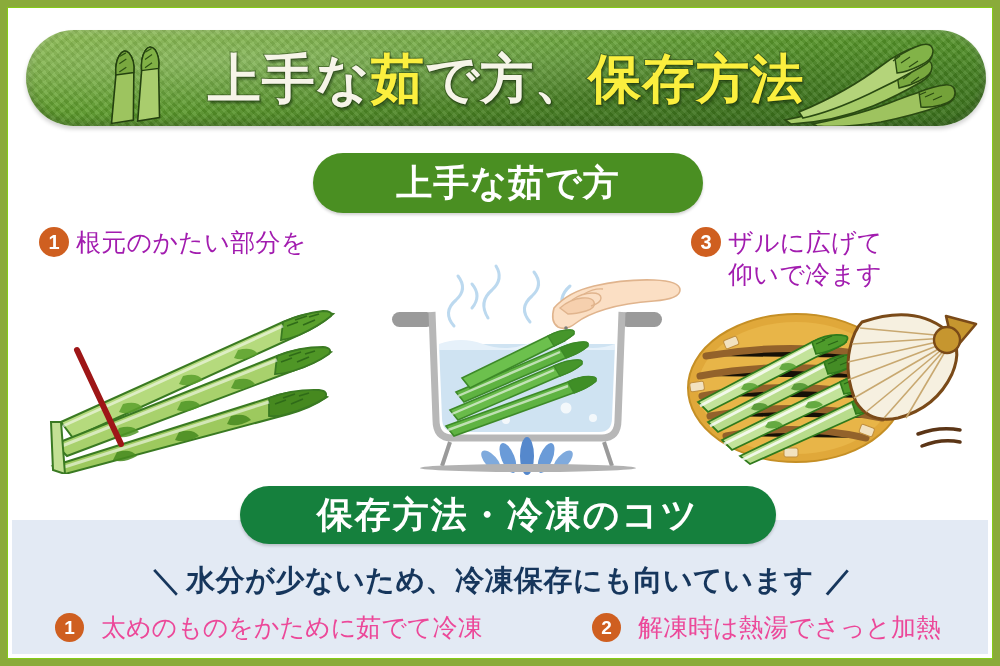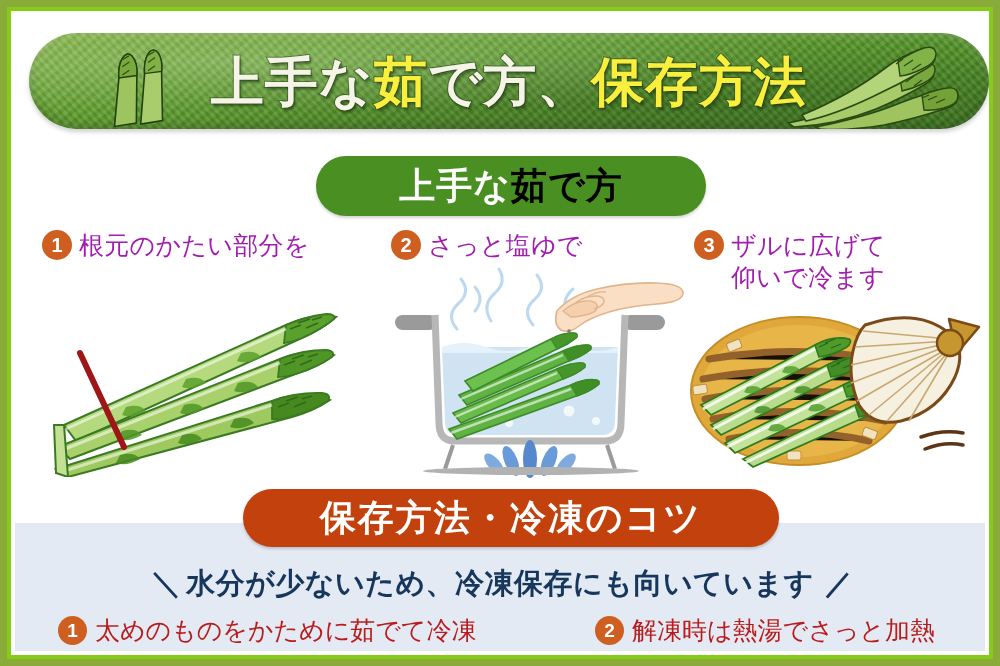--- a/index.html
+++ b/index.html
@@ -11,21 +11,21 @@
   }
   .page{
     position:relative;width:1000px;height:666px;
     box-sizing:border-box;
     border:7px solid #8aab3a;
     background:#ffffff;
     overflow:hidden;
   }
   .inner{
     position:absolute;inset:0;
-    border:4px solid #84cc16;
+    border:1px solid #84cc16;
     box-sizing:border-box;
     overflow:hidden;
   }
 
   
   .banner{
     position:absolute;left:18px;top:22px;width:960px;height:96px;
     border-radius:48px;
     background:
       radial-gradient(ellipse at 22% 30%, rgba(255,255,255,.20) 0%, rgba(255,255,255,0) 55%),
@@ -79,38 +79,38 @@
   }
 
   
   .panel-blue{
     position:absolute;left:4px;right:4px;top:512px;bottom:4px;
     background:#e3eaf4;
   }
   .pill-blue{
     position:absolute;left:232px;top:478px;width:536px;height:58px;
     border-radius:29px;
-    background:#c2410c;
+    background:#15803d;
     box-shadow:0 2px 3px rgba(0,0,0,.18);
     display:flex;align-items:center;justify-content:center;
   }
   .pill-blue .t{color:#fff;font-size:36px;font-weight:bold;line-height:1;letter-spacing:2px;}
 
   .lead{
     position:absolute;left:0;right:0;top:553px;text-align:center;
     font-size:29px;font-weight:bold;color:#16365c;letter-spacing:.5px;
     white-space:nowrap;
   }
   .slash{display:inline-block;font-weight:bold;}
   .slash.l{transform:scaleX(-1);margin-right:8px;}
   .slash.r{margin-left:8px;transform:scaleX(-1);}
 
   .tip{position:absolute;top:605px;white-space:nowrap;}
   .tip .badge{width:29px;height:29px;line-height:29px;font-size:19px;margin-right:8px;}
-  .tip .tip-txt{display:inline-block;vertical-align:top;font-size:25px;color:#b91c1c;line-height:1.15;}
+  .tip .tip-txt{display:inline-block;vertical-align:top;font-size:25px;color:#ec4899;line-height:1.15;margin-left:9px;}
 
   
   .illu{position:absolute;}
 </style>
 </head>
 <body>
 
 <div class="page">
 <div class="inner">
 
@@ -142,21 +142,21 @@
         <path d="M148 63 l9 -4 M156 66 l9 -4 M142 61 l7 -3" stroke="#2a4a12" stroke-width="1.1" fill="none"></path>
       </g>
     </svg>
 
     <div class="banner-title">
       <span class="tw">上手な</span><span class="ty">茹</span><span class="tw">で方、</span><span class="ty">保存方法</span>
     </div>
   </div>
 
   <div class="pill-green">
-    <div class="t"><span style="color:#ffffff">上手な</span><span style="color:#000000">茹で方</span></div>
+    <div class="t"><span style="color:#ffffff">上手な</span><span style="color:#ffffff">茹で方</span></div>
   </div>
 
   <div class="step" style="left:31px;top:219px;width:330px;">
     <span class="badge">1</span><span class="step-txt"><span>根元のかたい部分を</span><br></span>
   </div>
 
   <svg class="illu" style="left:25px;top:296px;" width="330" height="170" viewBox="0 0 330 170">
 
     <g>
       <path d="M28 118 L250 18 Q268 10 288 8 L300 10 Q286 22 268 30 L40 134 Z" fill="#b5da7d" stroke="#3a7a22" stroke-width="2"></path>
@@ -180,23 +180,20 @@
       <path d="M250 94 l12 -4 M258 100 l12 -5 M242 100 l11 -4 M266 92 l10 -3" stroke="#2f6b18" stroke-width="1.6" fill="none"></path>
       <path d="M84 148 q14 -4 20 4 q-14 8 -24 4 Z M146 128 q14 -4 20 4 q-14 8 -24 4 Z M198 112 q14 -4 20 4 q-14 8 -24 4 Z" fill="#46891f" opacity=".85"></path>
       <path d="M22 166 L236 98" stroke="#ffffff" stroke-width="3" opacity=".55" fill="none"></path>
     </g>
 
     <path d="M18 118 L28 118 L32 170 L20 166 Z" fill="#c3e094" stroke="#3a7a22" stroke-width="2"></path>
 
     <line x1="44" y1="46" x2="88" y2="140" stroke="#9e1617" stroke-width="6" stroke-linecap="round"></line>
   </svg>
 
-  <div class="step" style="left:380px;top:219px;width:300px;">
-    <span class="badge">2</span><span class="step-txt"><span>さっと塩ゆで</span></span>
-  </div>
 
   <svg class="illu" style="left:380px;top:252px;" width="296" height="218" viewBox="0 0 296 218">
 
     <g stroke="#bcd9ef" stroke-width="3" fill="none" stroke-linecap="round">
       <path d="M66 66 q-12 -14 2 -26 q12 -11 2 -24"></path>
       <path d="M100 58 q-10 -16 4 -28 q12 -11 4 -24"></path>
       <path d="M142 62 q-12 -14 2 -26 q12 -11 2 -24"></path>
       <path d="M178 54 q-10 -16 4 -28"></path>
       <path d="M84 48 q10 -12 0 -24"></path>
     </g>

